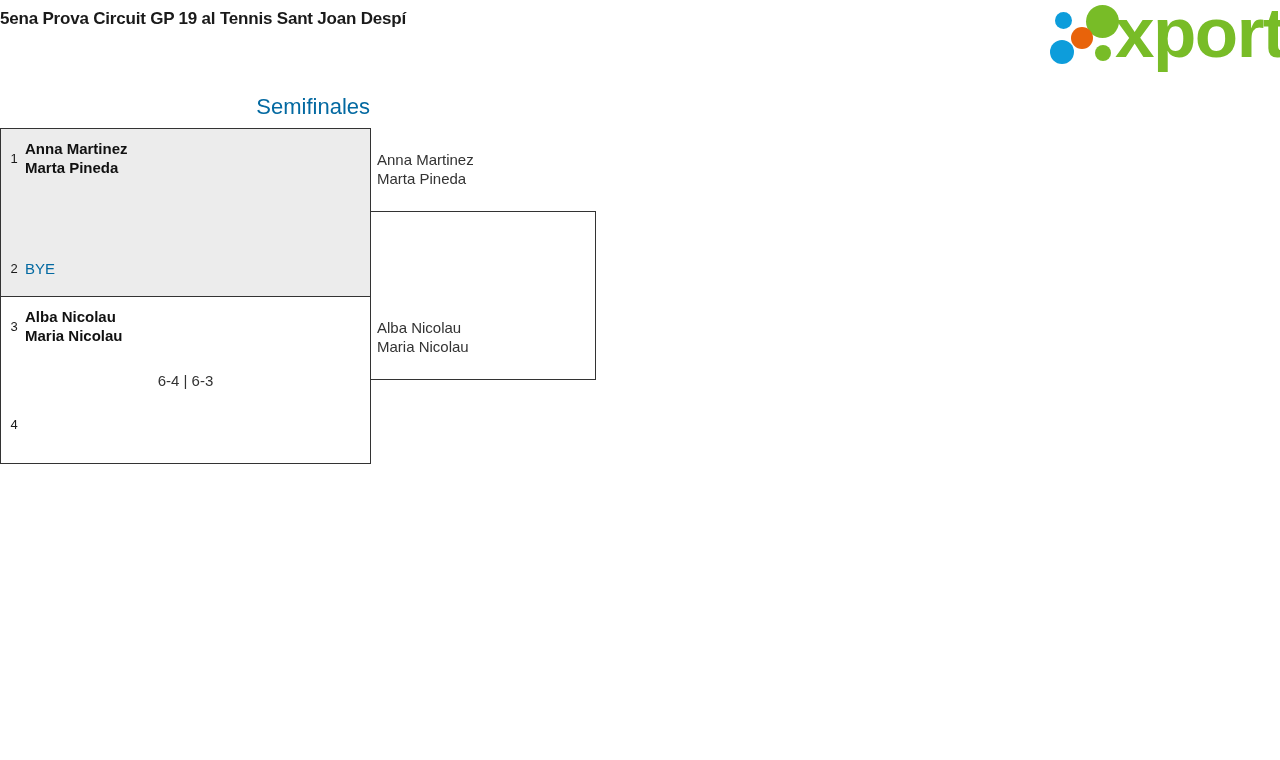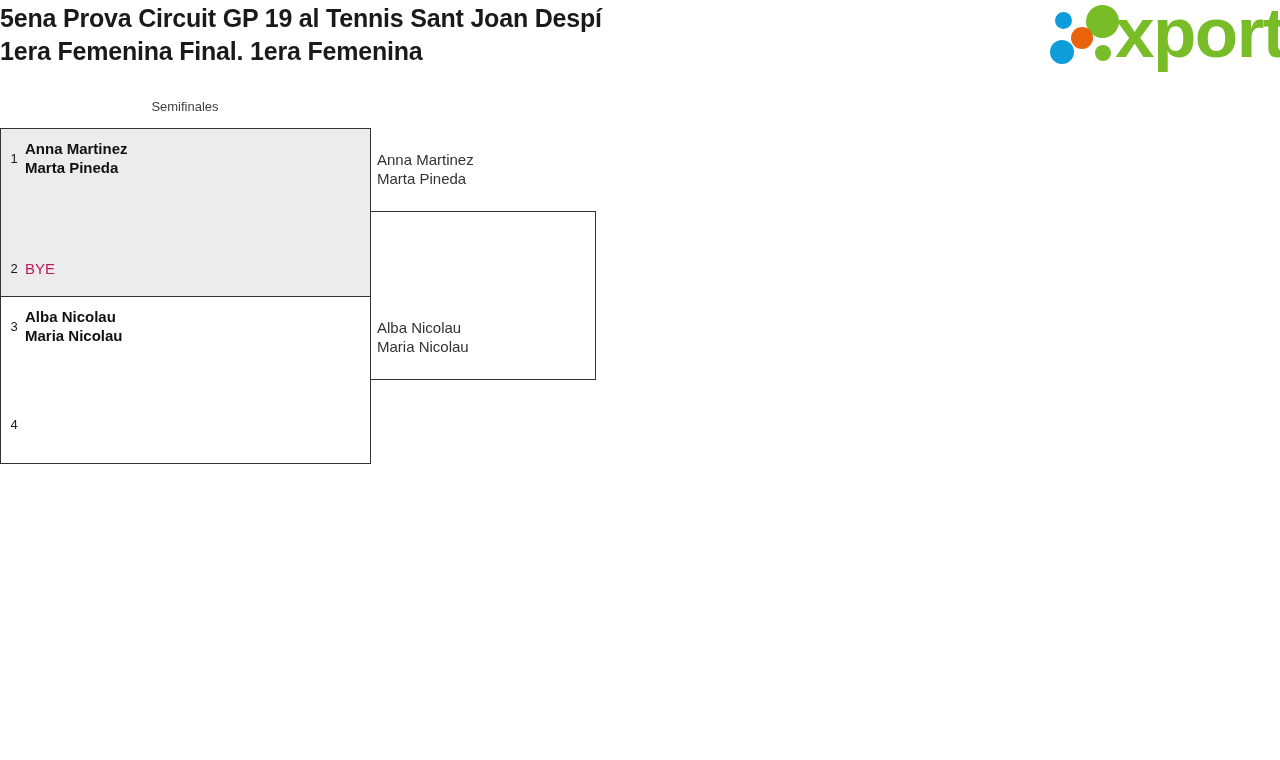--- a/index.html
+++ b/index.html
@@ -26,21 +26,21 @@
     width: 1280px;
     height: 76px;
   }
   #title-block {
     position: absolute;
     left: 0;
     top: 2px;
     width: 980px;
   }
   .title-line {
-    font-size: 25px;
+    font-size: 17px;
     font-weight: bold;
     line-height: 33px;
     letter-spacing: -0.2px;
     color: #1a1a1a;
     white-space: nowrap;
   }
 
   
   #logo {
     position: absolute;
@@ -79,25 +79,25 @@
   
   #bracket {
     position: absolute;
     left: 0;
     top: 0;
     width: 1280px;
     height: 760px;
   }
   .round-header {
     position: absolute;
-    font-size: 13px;
+    font-size: 22px;
     font-weight: normal;
     line-height: 20px;
-    color: #404040;
-    text-align: center;
+    color: #0369a1;
+    text-align: right;
     white-space: nowrap;
   }
   #round-header-semis { left: 0px;   top: 97px; width: 370px; }
   #round-header-final { left: 370px; top: 97px; width: 226px; }
 
   .match-box {
     position: absolute;
     box-sizing: border-box;
     border: 1px solid #333333;
     background: #ffffff;
@@ -117,21 +117,21 @@
     width: 22px;
     flex: 0 0 22px;
     font-size: 13px;
     line-height: 15px;
     color: #1a1a1a;
     text-align: center;
   }
   .names {
     font-size: 15px;
     line-height: 19px;
-    color: #be185d;
+    color: #0369a1;
     white-space: nowrap;
   }
   .names.winner {
     font-weight: bold;
     color: #111111;
   }
   .name-line { display: block; }
 
   
   #sf1-top    { left: 2px; top: 10px;  }
@@ -163,21 +163,20 @@
   #final-entry-top    { left: 377px; top: 150px; }
   #final-entry-bottom { left: 377px; top: 318px; }
 </style>
 </head>
 <body>
 
 <div id="header">
 
   <div id="title-block">
     <div class="title-line">5ena Prova Circuit GP 19 al Tennis Sant Joan Despí</div>
-    <div class="title-line">1era Femenina Final. 1era Femenina</div>
   </div>
 
   <div id="logo">
     <div id="logo-dots">
       <span class="dot dot-blue-sm"></span>
       <span class="dot dot-green-lg"></span>
       <span class="dot dot-orange"></span>
       <span class="dot dot-blue-lg"></span>
       <span class="dot dot-green-sm"></span>
     </div>
@@ -212,20 +211,21 @@
   <div class="match-box" id="sf-match-2">
 
     <div class="competitor" id="sf2-top">
       <span class="seed">3</span>
       <span class="names winner">
         <span class="name-line">Alba Nicolau</span>
         <span class="name-line">Maria Nicolau</span>
       </span>
     </div>
 
+    <div class="score" id="sf2-score">6-4 | 6-3</div>
 
     <div class="competitor" id="sf2-bottom">
       <span class="seed">4</span>
     </div>
 
   </div>
 
   <div class="match-box" id="final-match"></div>
 
   <div class="final-entry" id="final-entry-top">

